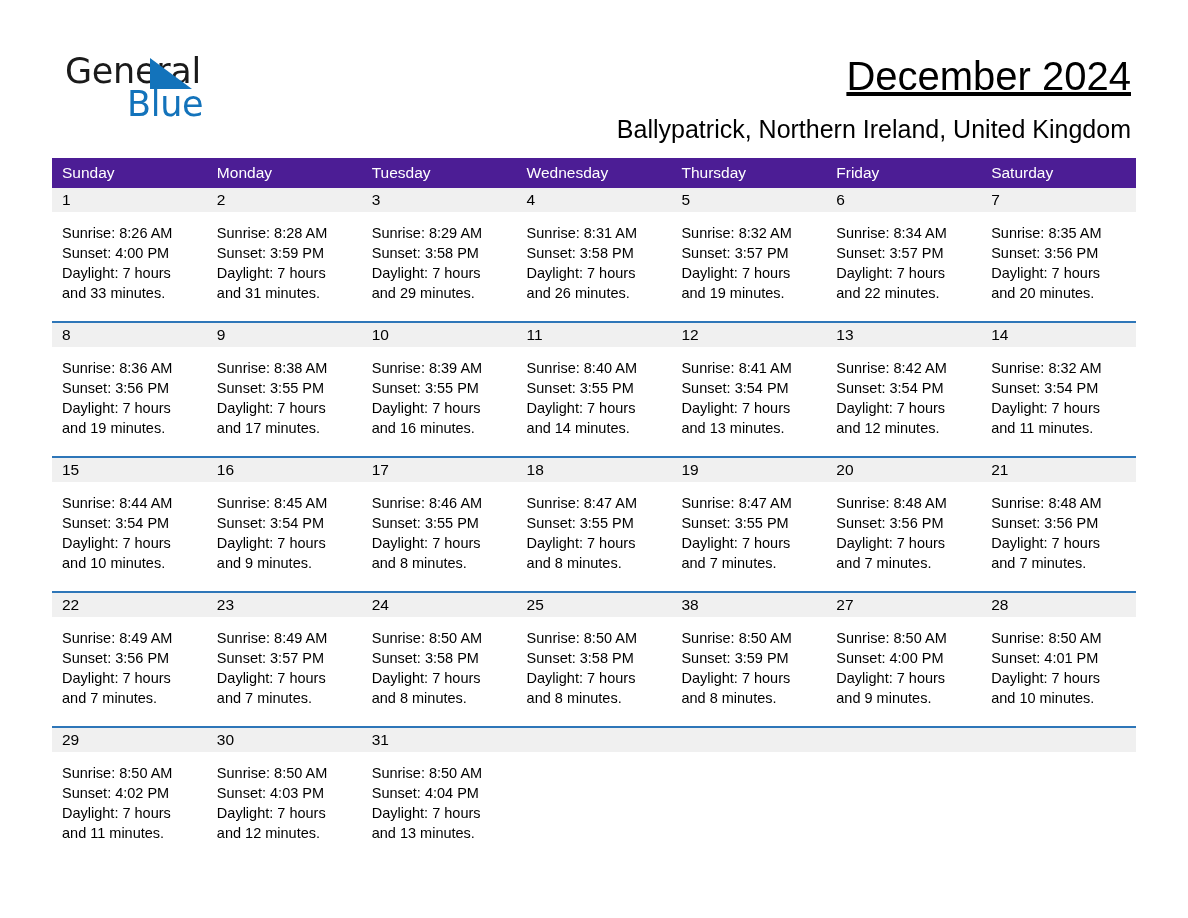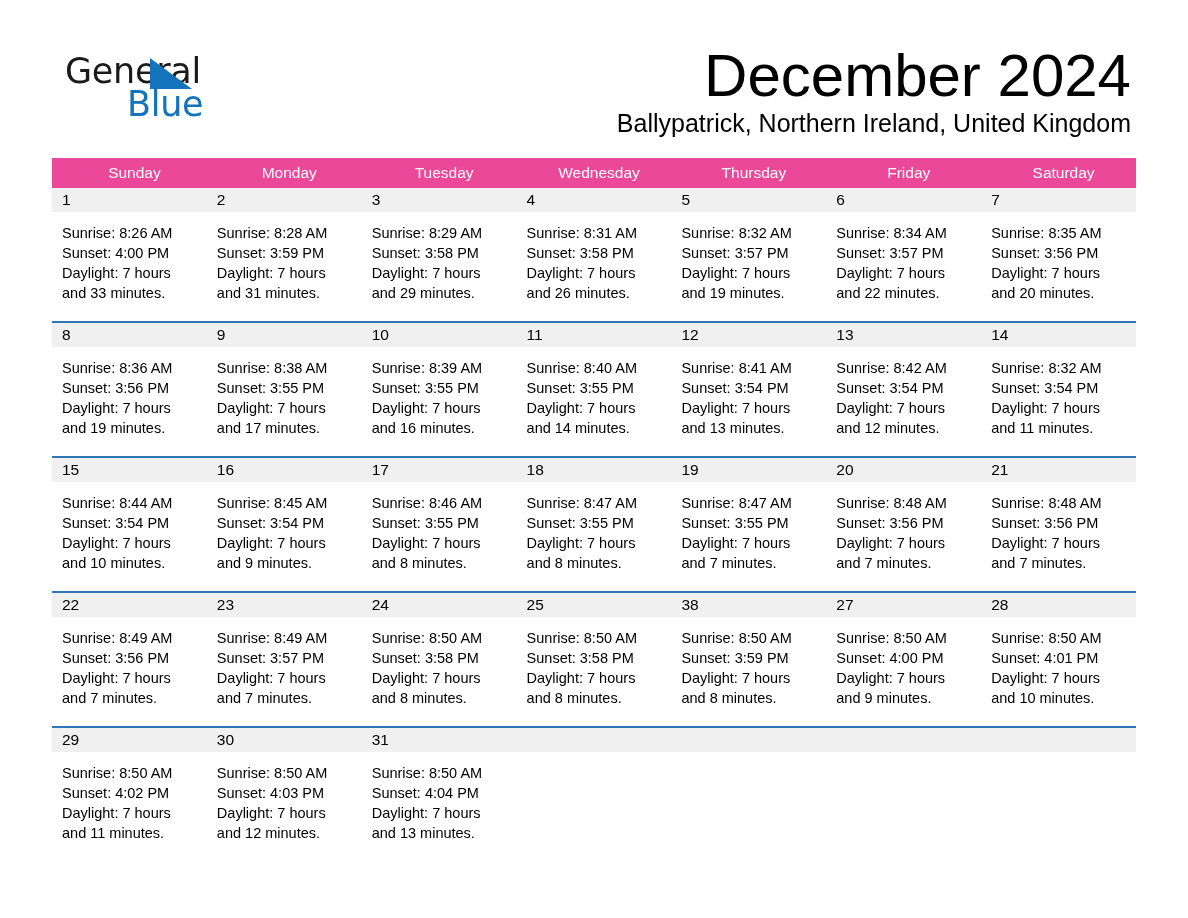--- a/index.html
+++ b/index.html
@@ -72,48 +72,48 @@
     text-align: right;
   }
 
   .title-block {
     position: absolute;
     right: 57px;
     top: 50px;
     text-align: right;
   }
   .month-title {
-    font-size: 60px;
+    font-size: 40px;
     line-height: 52px;
     font-weight: 400;
     color: #000000;
     white-space: nowrap;
+    text-decoration: underline;
   }
   .location-title {
-    margin-top: 6px;
+    margin-top: 12px;
     font-size: 25px;
     line-height: 30px;
     font-weight: 400;
     color: #000000;
     white-space: nowrap;
   }
 
   
   .calendar {
     position: absolute;
     left: 52px;
     top: 158px;
     width: 1084px;
   }
 
   .weekday-row {
     display: flex;
-    background: #ec4899;
+    background: #4c1d95;
     height: 30px;
-    text-align: center;
   }
   .weekday-cell {
     flex: 1 1 0;
     min-width: 0;
     color: #ffffff;
     font-size: 15.5px;
     line-height: 30px;
     padding-left: 10px;
     box-sizing: border-box;
     white-space: nowrap;

